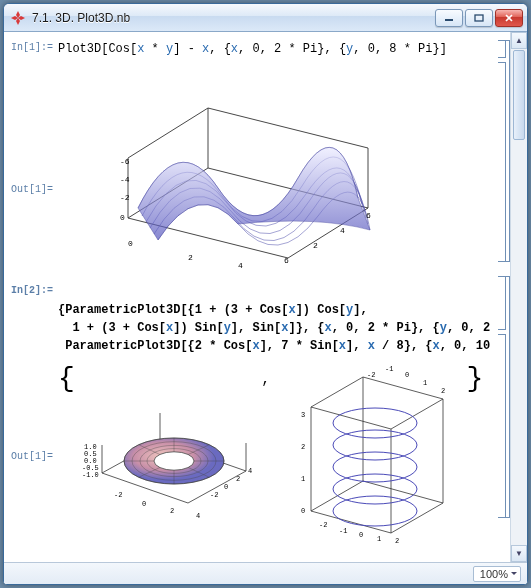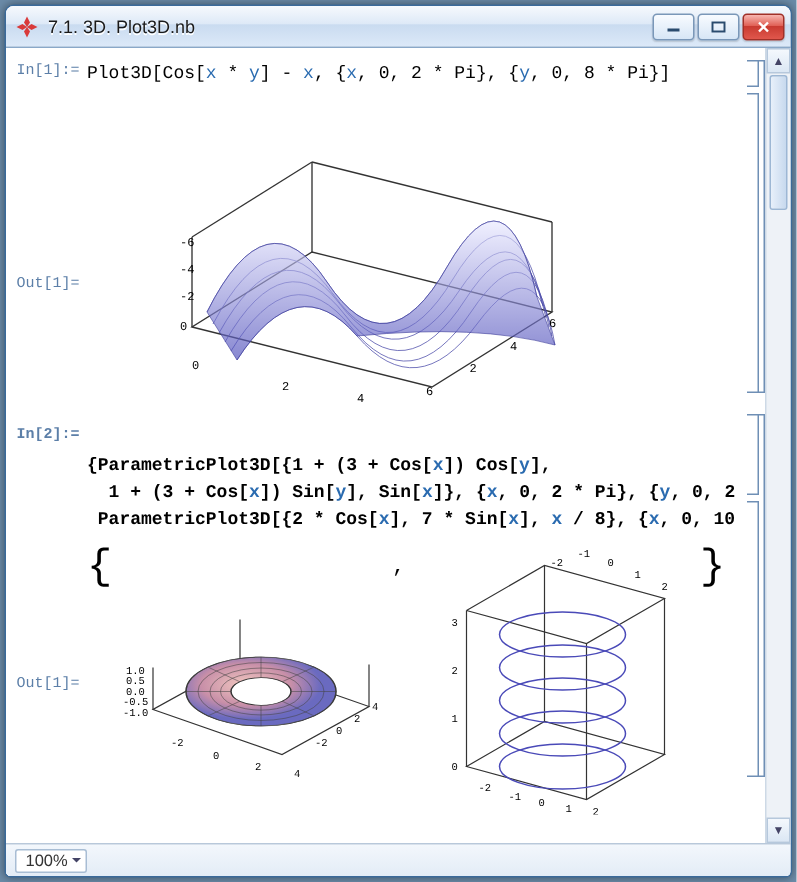--- a/index.html
+++ b/index.html
@@ -118,20 +118,21 @@
   }
   .plot-box {
     border:0;
   }
   .statusbar {
     height:22px;
     border-top:1px solid #b8c8da;
     background:linear-gradient(#f3f7fc,#e3ecf6);
     display:flex;
     align-items:center;
+    justify-content:flex-end;
     padding: 0 6px;
     gap:4px;
     font-size:11px;
     color:#333;
   }
   .zoom-dd {
     border:1px solid #a8bdd4;
     background:#fff;
     height:16px;
     padding:0 12px 0 6px;

